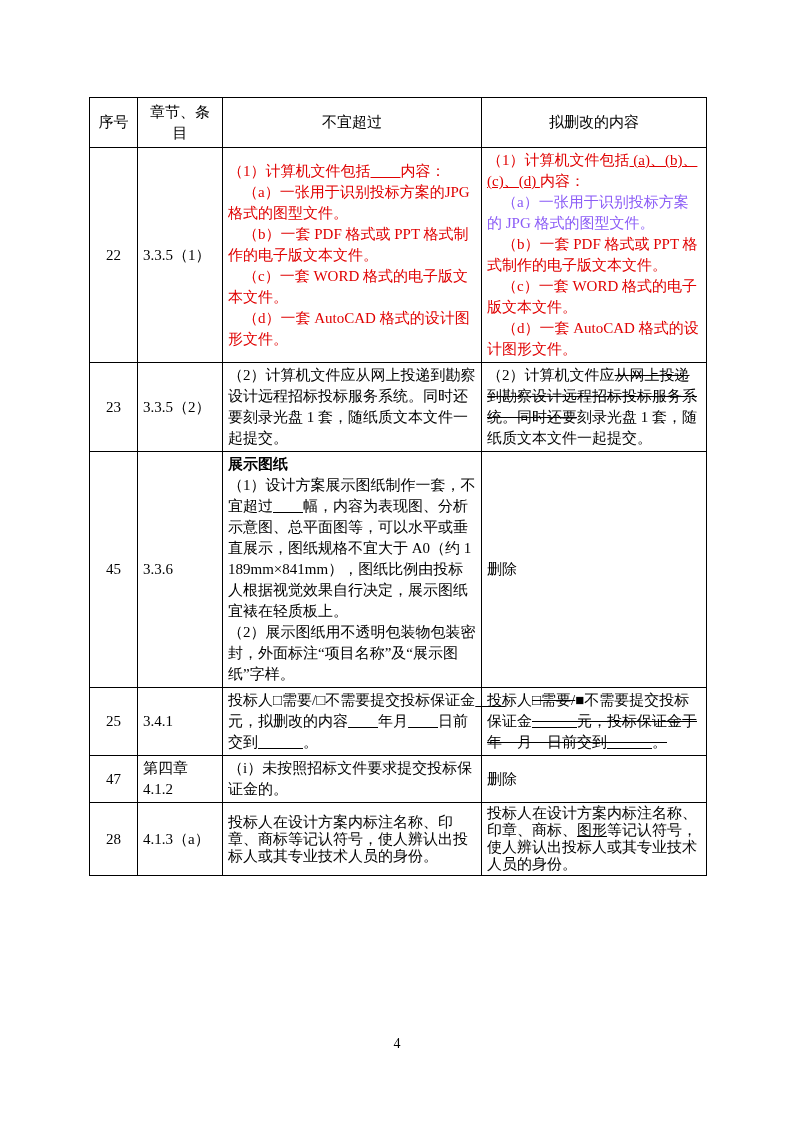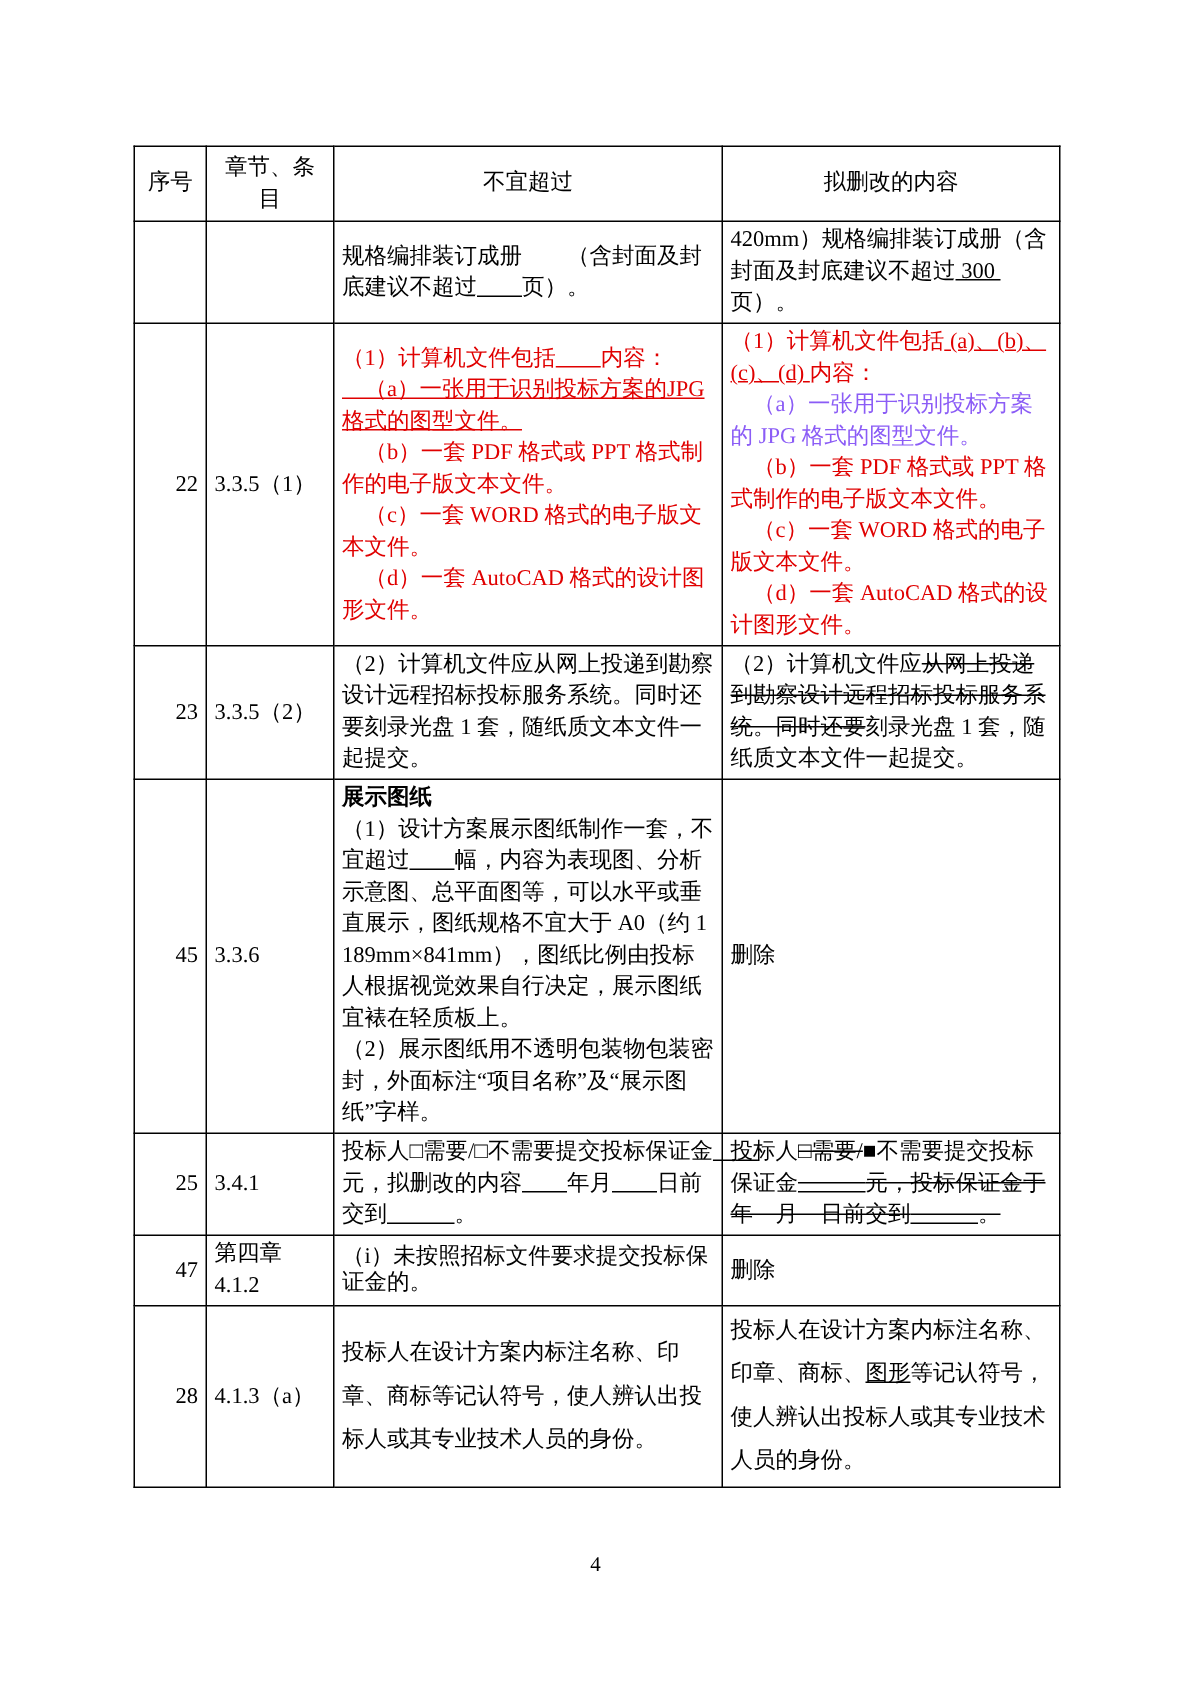--- a/index.html
+++ b/index.html
@@ -19,21 +19,21 @@
     border: 1px solid #000;
     font-size: 15px; line-height: 21px;
     vertical-align: middle;
     padding: 2px 5px;
     word-break: break-all;
   }
   table.rev th {
     font-weight: normal; text-align: center;
     height: 45px; font-size: 15px;
   }
-  td.c-no { text-align: right; padding: 2px 2px; }
+  td.c-no { text-align: center; padding: 2px 2px; }
   td.c-sec { padding-left: 7px; }
   td.c-text p {
     margin: 0; white-space: pre-wrap; word-break: break-all;
   }
   
   tbody tr:nth-child(6) td.c-text p { line-height: 17px; }
   tbody tr:nth-child(7) td.c-text p { line-height: 29px; }
 
   .u  { text-decoration: underline; }
   .st { text-decoration: line-through; }
@@ -59,37 +59,27 @@
     <thead>
       <tr>
         <th>序号</th>
         <th>章节、条目</th>
         <th>不宜超过</th>
         <th>拟删改的内容</th>
       </tr>
     </thead>
     <tbody>
         <tr>
-          <td class="c-no"></td>
-          <td class="c-sec"></td>
-          <td class="c-text">
-            <p><span class="">规格编排装订成册　　（含封面及封底建议不超过</span><span class="u">　　</span><span class="">页）。</span></p>
-          </td>
-          <td class="c-text">
-            <p><span class="">420mm）规格编排装订成册（含封面及封底建议不超过</span><span class="u"> 300 </span><span class="">页）。</span></p>
-          </td>
-        </tr>
-        <tr>
           <td class="c-no">22</td>
           <td class="c-sec">
             <div>3.3.5（1）</div>
           </td>
           <td class="c-text">
             <p><span class="" style="color: rgb(224, 0, 0);">（1）计算机文件包括</span><span class="u" style="color: rgb(224, 0, 0);">　　</span><span class="" style="color: rgb(224, 0, 0);">内容：</span></p>
-            <p><span class="" style="color: rgb(224, 0, 0); text-decoration: underline;">　（a）一张用于识别投标方案的JPG格式的图型文件。</span></p>
+            <p><span class="" style="color: rgb(224, 0, 0);">　（a）一张用于识别投标方案的JPG格式的图型文件。</span></p>
             <p><span class="" style="color: rgb(224, 0, 0);">　（b）一套 PDF 格式或 PPT 格式制作的电子版文本文件。</span></p>
             <p><span class="" style="color: rgb(224, 0, 0);">　（c）一套 WORD 格式的电子版文本文件。</span></p>
             <p><span class="" style="color: rgb(224, 0, 0);">　（d）一套 AutoCAD 格式的设计图形文件。</span></p>
           </td>
           <td class="c-text">
             <p><span class="" style="color: rgb(224, 0, 0);">（1）计算机文件包括</span><span class="u" style="color: rgb(224, 0, 0);"> (a)、(b)、(c)、(d) </span><span class="" style="color: rgb(224, 0, 0);">内容：</span></p>
             <p><span class="" style="color: #8b5cf6;">　（a）一张用于识别投标方案的 JPG 格式的图型文件。</span></p>
             <p><span class="" style="color: rgb(224, 0, 0);">　（b）一套 PDF 格式或 PPT 格式制作的电子版文本文件。</span></p>
             <p><span class="" style="color: rgb(224, 0, 0);">　（c）一套 WORD 格式的电子版文本文件。</span></p>
             <p><span class="" style="color: rgb(224, 0, 0);">　（d）一套 AutoCAD 格式的设计图形文件。</span></p>

